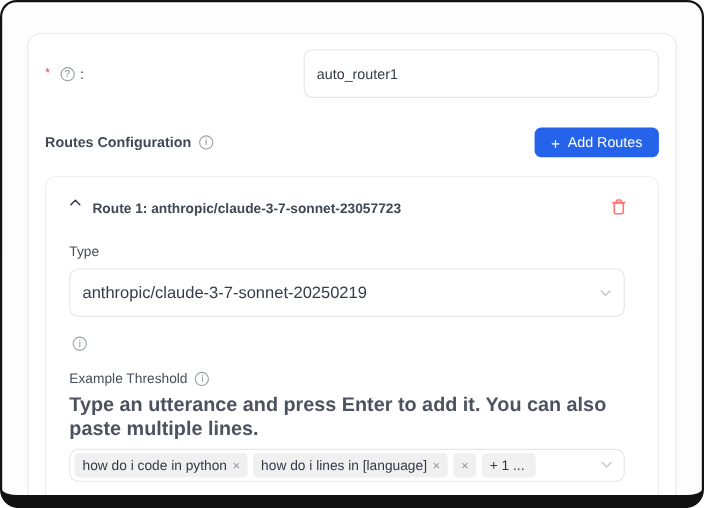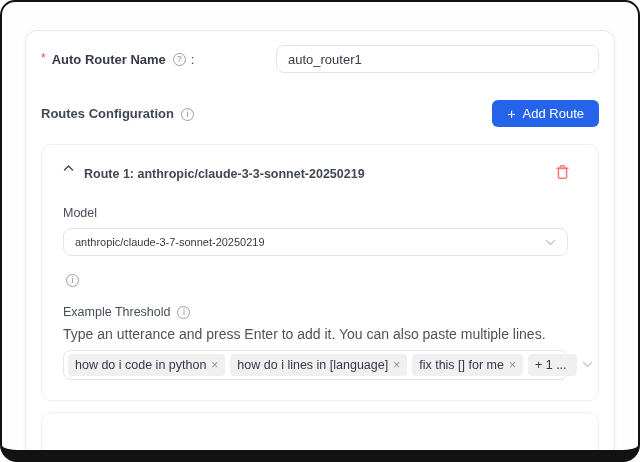--- a/index.html
+++ b/index.html
@@ -35,28 +35,28 @@
   .circle-icon {
     display: inline-flex; align-items: center; justify-content: center;
     width: 13px; height: 13px; border-radius: 50%;
     border: 1px solid #9aa0a9; color: #868c96;
     font-size: 9px; line-height: 1; margin-left: 3px; margin-right: 1px;
     font-weight: 400;
   }
   .colon { color: #353b47; font-weight: 400; }
   .name-input {
     margin-left: auto;
-    width: 323px; height: 28px;
+    width: 323px; height: 44px;
     border: 1px solid #e2e5ea; border-radius: 8px;
     padding: 0 11px; font-size: 13px; color: #353b47;
     font-family: inherit; outline: none; background: #fff;
   }
   
   .config-row { display: flex; align-items: center; margin-top: 27px; }
-  .config-label { display: flex; align-items: flex-end; gap: 4px; font-size: 13px; font-weight: 700; color: #414855; }
+  .config-label { display: flex; align-items: center; gap: 4px; font-size: 13px; font-weight: 700; color: #414855; }
   .add-btn {
     margin-left: auto;
     display: inline-flex; align-items: center; gap: 7px;
     height: 27px; padding: 0 15px;
     background: #2563eb; color: #ffffff;
     border: none; border-radius: 6px;
     font-size: 13px; font-weight: 500; font-family: inherit;
     cursor: pointer;
   }
   .add-btn .plus { font-size: 14px; font-weight: 400; }
@@ -77,31 +77,31 @@
     margin-left: 10px; margin-top: 5px;
     font-size: 12.5px; font-weight: 600; color: #414855;
   }
   .trash { margin-left: auto; margin-top: 2px; cursor: pointer; }
   .panel-body { padding: 25px 30px 20px 21px; }
   .field-label {
     display: flex; align-items: center; gap: 4px;
     font-size: 12.5px; color: #474d59; font-weight: 400;
   }
   .text-input, .select-box {
-    width: 100%; height: 28px; margin-top: 8px;
+    width: 100%; height: 44px; margin-top: 8px;
     border: 1px solid #e2e5ea; border-radius: 8px;
-    padding: 0 11px; font-size: 11px; color: #353b47;
+    padding: 0 11px; font-size: 15px; color: #353b47;
     font-family: inherit; background: #fff; outline: none;
   }
   .select-box {
     display: flex; align-items: center; cursor: pointer;
   }
   .select-box .select-value { flex: 1 1 auto; overflow: hidden; white-space: nowrap; }
   .mt16 { margin-top: 18px; }
-  .help-text { margin-top: 7px; font-size: 14px; color: #4c535f; }
+  .help-text { margin-top: 7px; font-size: 18px; color: #4c535f; font-weight: bold; }
   .tags-select {
     display: flex; align-items: center; gap: 5px;
     width: 100%; height: 30px; margin-top: 8px;
     border: 1px solid #e2e5ea; border-radius: 8px;
     padding: 0 10px 1px 4px; background: #fff; cursor: text;
   }
   .tag {
     display: inline-flex; align-items: center; gap: 5px;
     background: #f0f0f1; border-radius: 4px;
     height: 22px; padding: 0 7px;
@@ -116,60 +116,59 @@
 </style>
 </head>
 <body>
 
 <div class="screen">
   <div class="card">
 
     <div class="name-row">
       <div class="name-label">
         <span class="req">*</span>
-        <span class="lbl-strong">Auto Router Name</span>
         <span class="circle-icon">?</span>
         <span class="colon">:</span>
       </div>
       <input class="name-input" type="text" value="auto_router1" style="">
     </div>
 
     <div class="config-row">
       <div class="config-label">
         <span>Routes Configuration</span>
         <span class="circle-icon">i</span>
       </div>
       <button class="add-btn">
         <span class="plus">+</span>
-        <span>Add Route</span>
+        <span>Add Routes</span>
       </button>
     </div>
 
     <div class="panel">
       <div class="panel-header">
         <span class="chevron-up">
           <svg width="11" height="8" viewBox="0 0 11 8">
               <path d="M1.5 6 L5.5 2 L9.5 6" fill="none" stroke="#3d434e" stroke-width="1.4" stroke-linecap="round" stroke-linejoin="round"></path>
             </svg>
         </span>
-        <span class="panel-title">Route 1: anthropic/claude-3-3-sonnet-20250219</span>
+        <span class="panel-title">Route 1: anthropic/claude-3-7-sonnet-23057723</span>
         <span class="trash">
           <svg width="15" height="16" viewBox="0 0 15 16">
               <g fill="none" stroke="#ff7875" stroke-width="1.5" stroke-linecap="round">
                 <path d="M2 4.2 H13"></path>
                 <path d="M5.4 4 V2.6 a0.8 0.8 0 0 1 0.8 -0.8 h2.6 a0.8 0.8 0 0 1 0.8 0.8 V4"></path>
                 <path d="M3.4 4.5 V13 a1.3 1.3 0 0 0 1.3 1.3 h5.6 a1.3 1.3 0 0 0 1.3 -1.3 V4.5 z" fill="none"></path>
               </g>
             </svg>
         </span>
       </div>
       <div class="panel-body">
 
         <div class="field-label">
-          <span>Model</span>
+          <span>Type</span>
         </div>
         <div class="select-box">
           <span class="select-value">anthropic/claude-3-7-sonnet-20250219</span>
           <span class="sel-arrow">
             <svg width="11" height="7" viewBox="0 0 11 7">
                 <path d="M1.5 1.5 L5.5 5.5 L9.5 1.5" fill="none" stroke="#c3c8d0" stroke-width="1.3" stroke-linecap="round" stroke-linejoin="round"></path>
               </svg>
           </span>
         </div>
 
@@ -186,21 +185,20 @@
         <div class="tags-select">
           <span class="tag">
             <span>how do i code in python</span>
             <span class="tag-close">×</span>
           </span>
           <span class="tag">
             <span>how do i lines in [language]</span>
             <span class="tag-close">×</span>
           </span>
           <span class="tag">
-            <span>fix this [] for me</span>
             <span class="tag-close">×</span>
           </span>
           <span class="tag overflow">
             <span>+ 1 ...</span>
           </span>
           <span class="sel-arrow">
             <svg width="11" height="7" viewBox="0 0 11 7">
                 <path d="M1.5 1.5 L5.5 5.5 L9.5 1.5" fill="none" stroke="#c3c8d0" stroke-width="1.3" stroke-linecap="round" stroke-linejoin="round"></path>
               </svg>
           </span>

